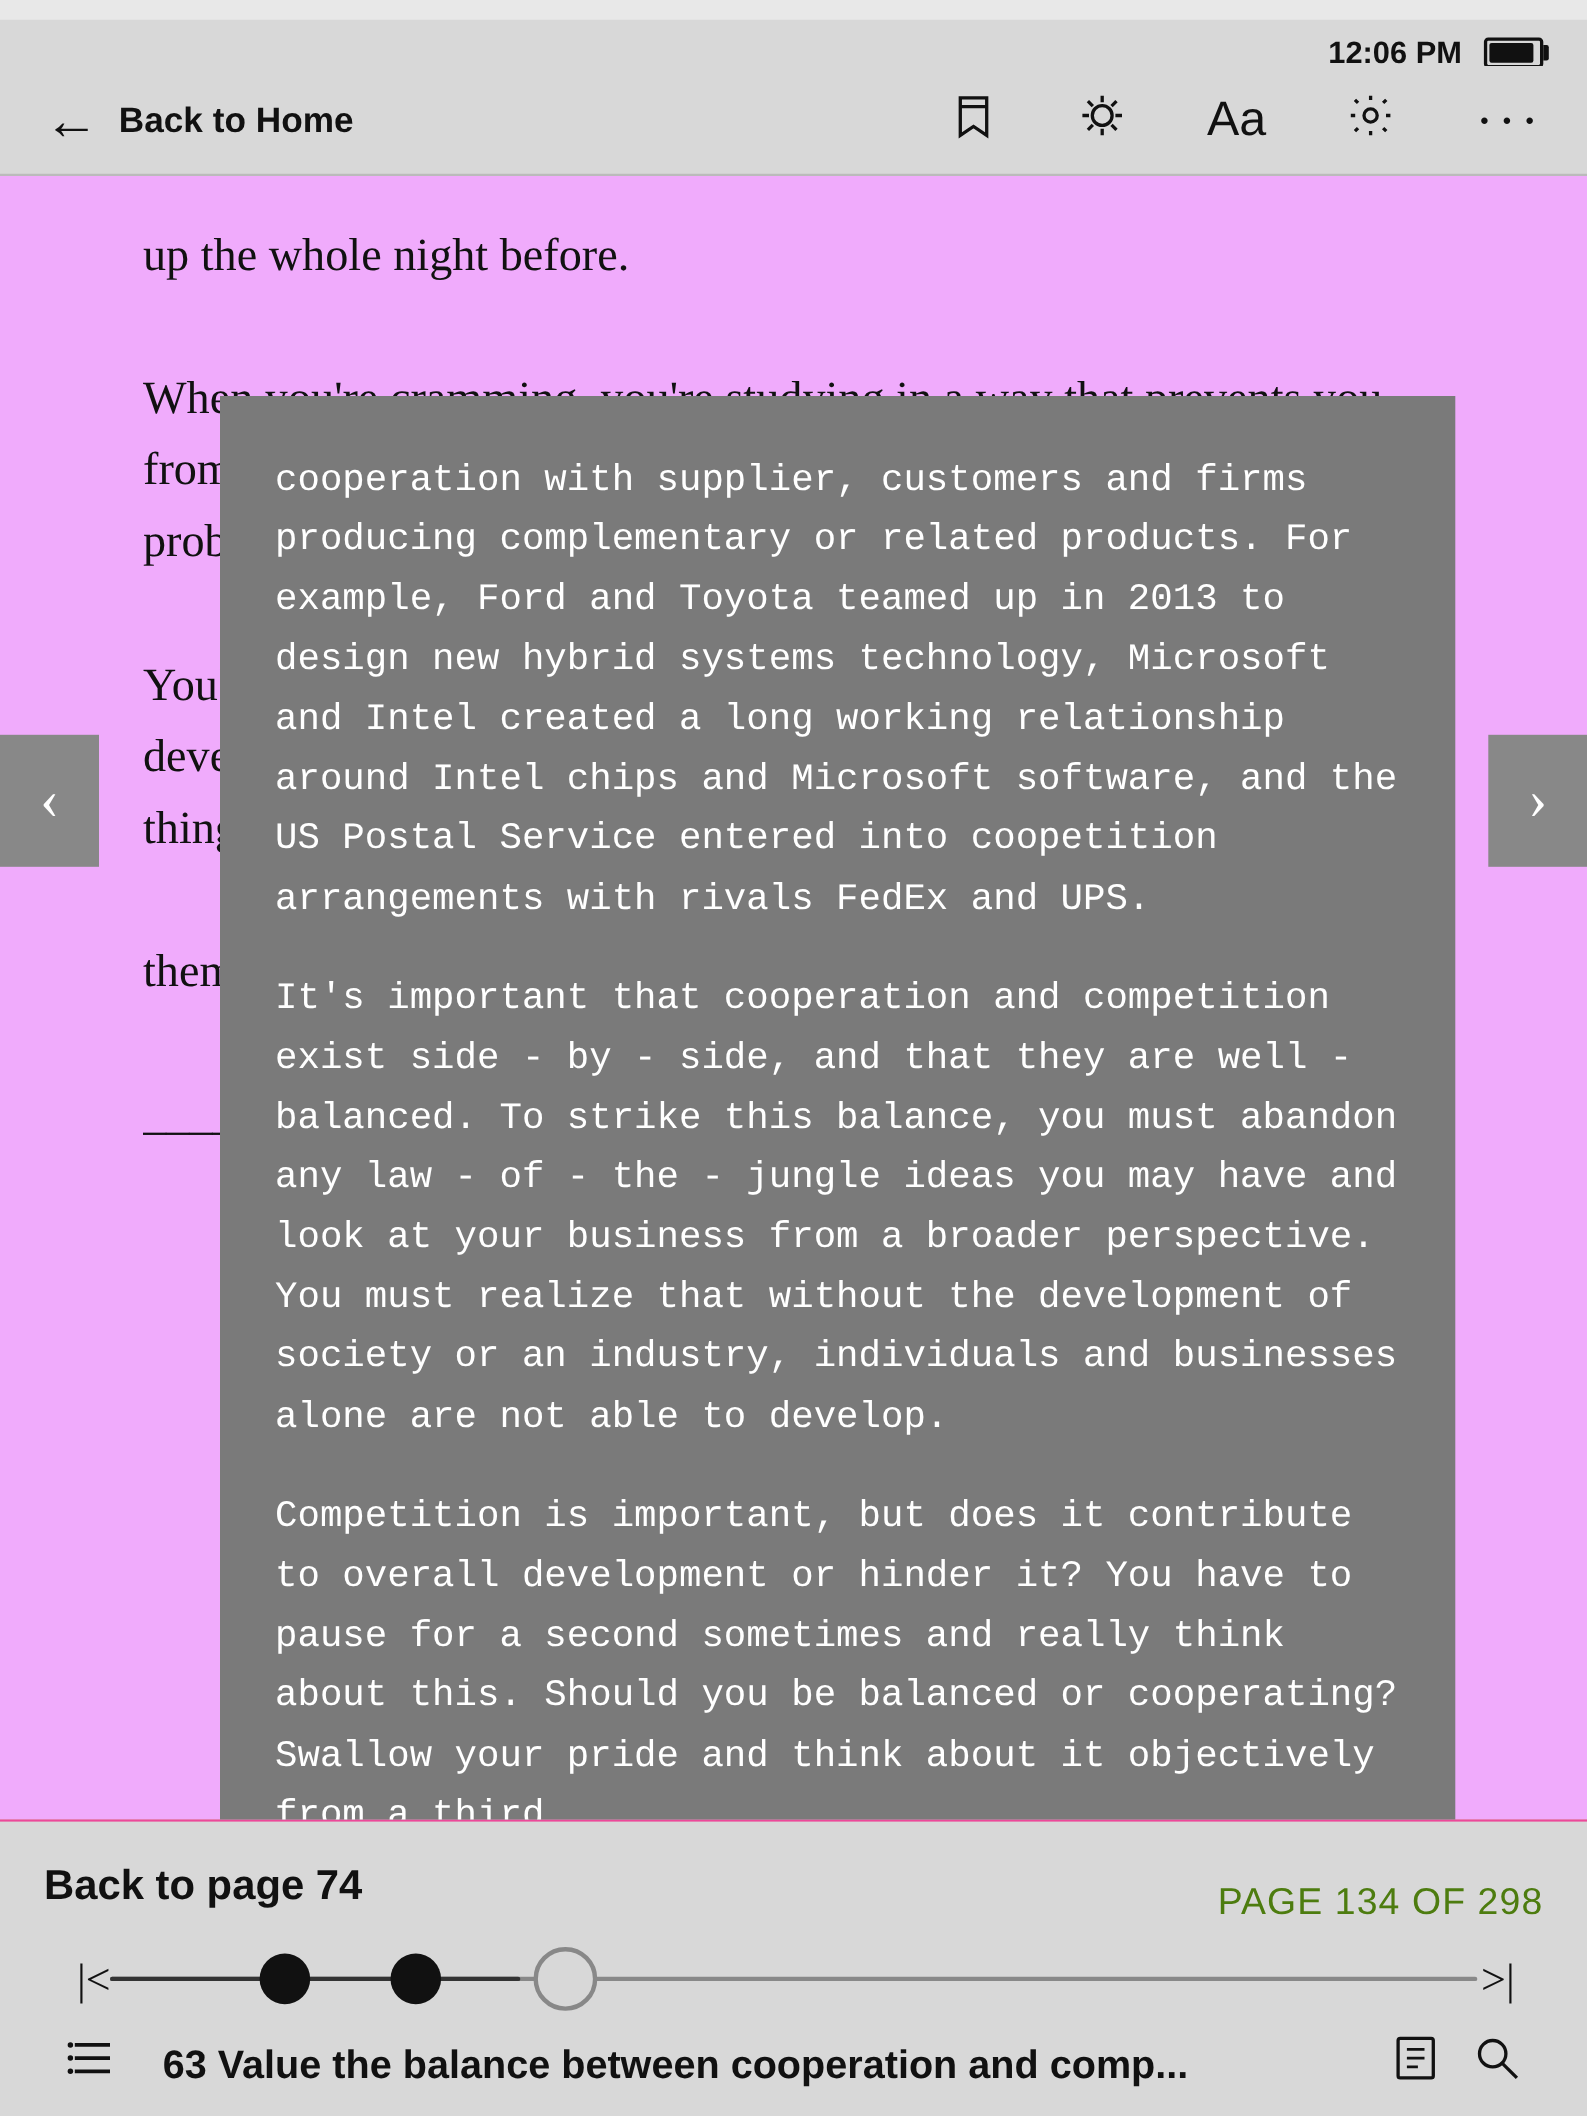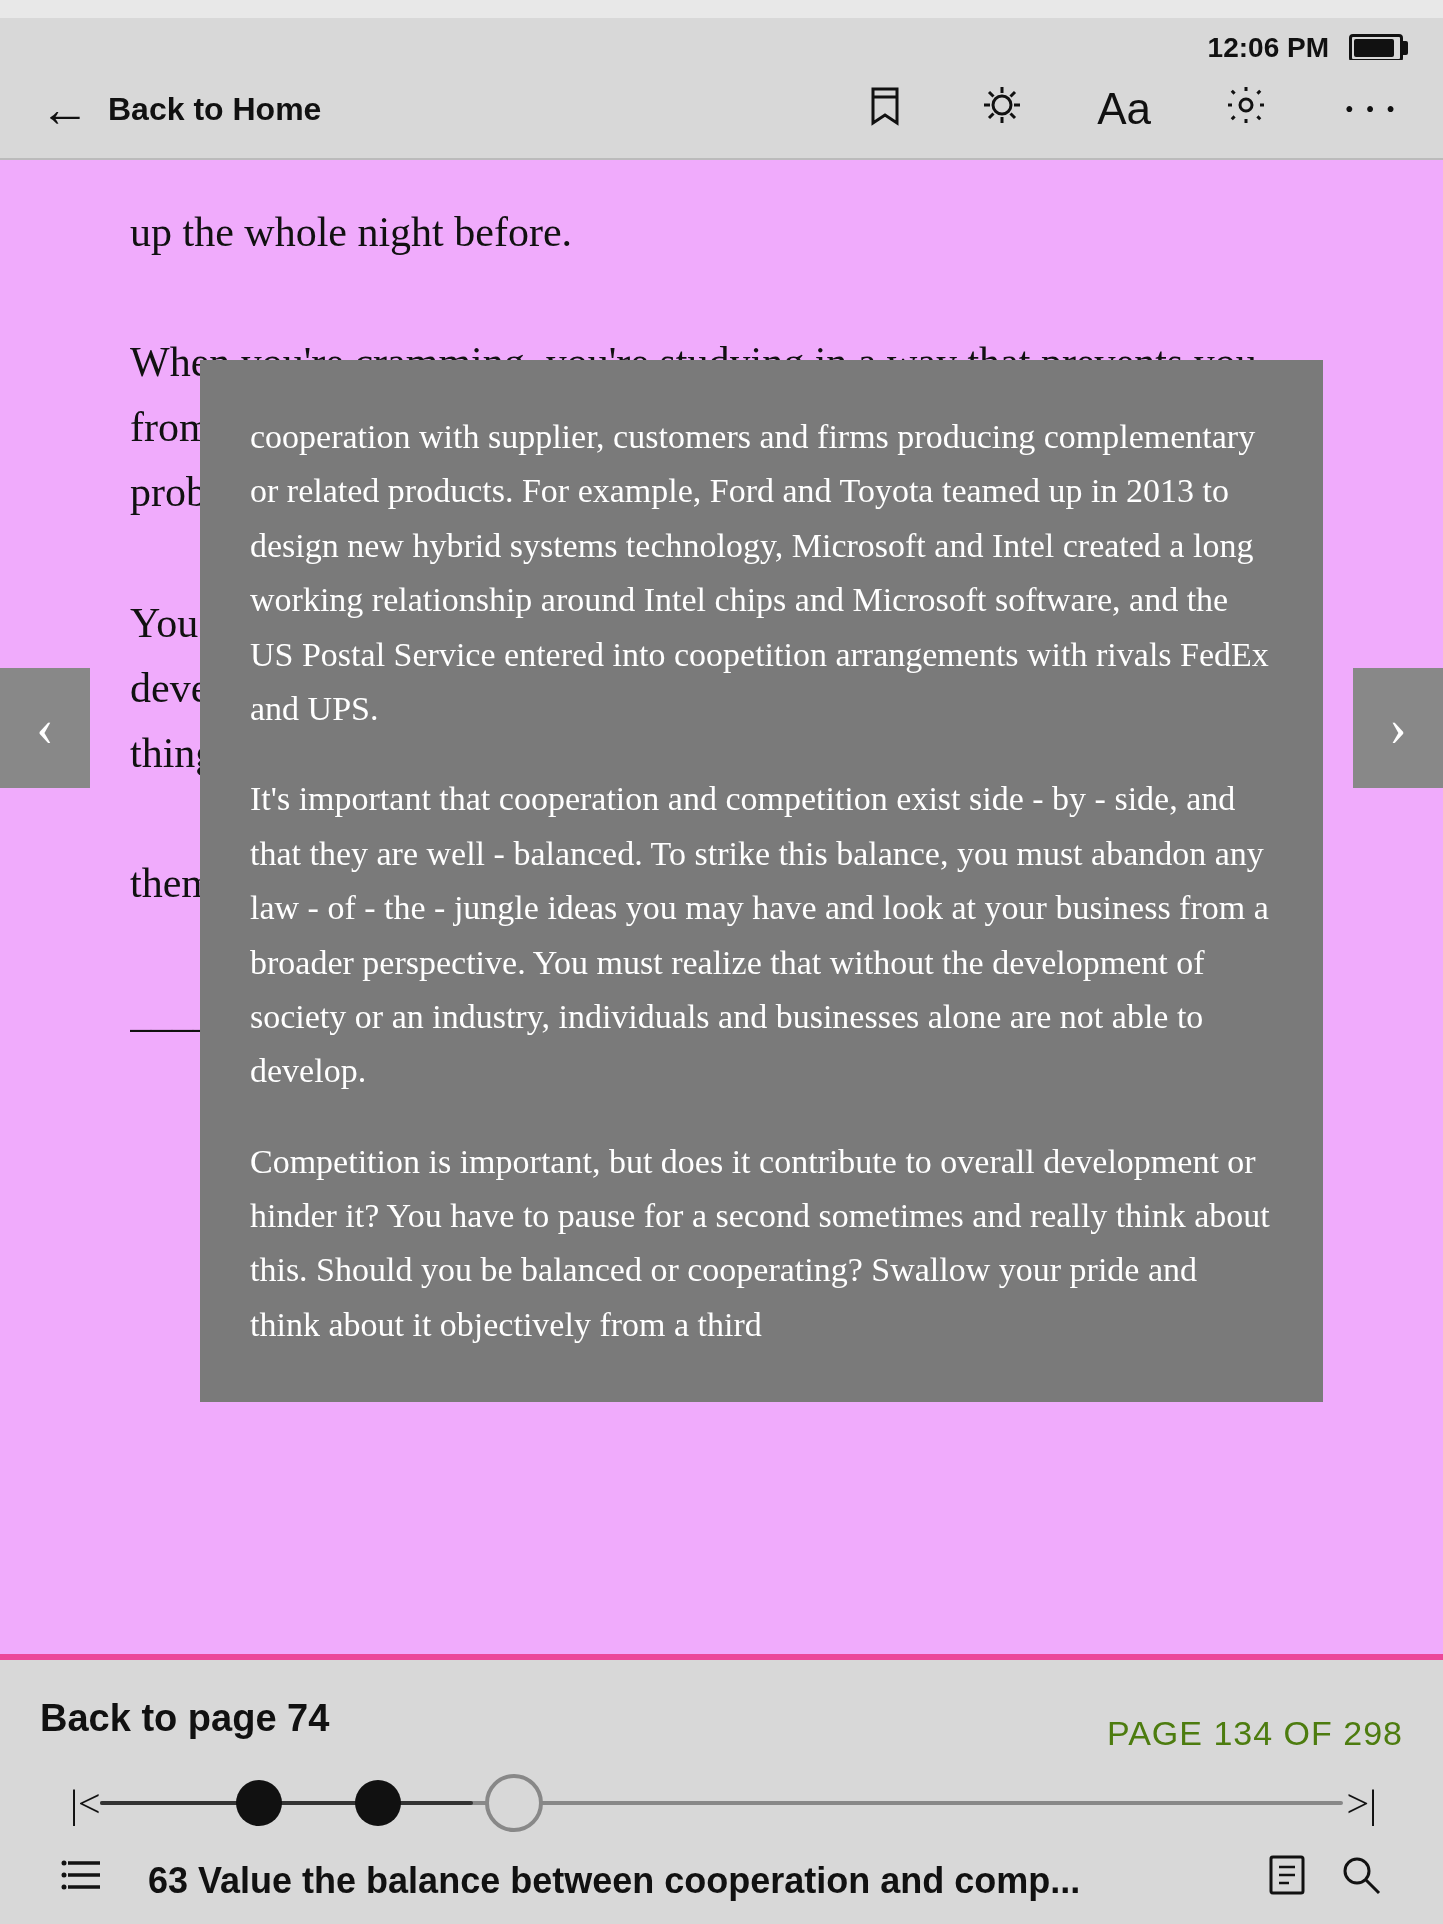--- a/index.html
+++ b/index.html
@@ -182,40 +182,40 @@
       position: absolute;
       top: 40px;
       left: 200px;
       right: 120px;
       background: #7a7a7a;
       padding: 50px 50px;
       pointer-events: all;
     }
 
     .popup-text {
-      font-family: Liberation Serif, serif;
+      font-family: Liberation Mono, monospace;
       font-size: 34px;
       line-height: 1.6;
       color: #fff;
       margin-bottom: 36px;
     }
 
     .popup-text:last-child {
       margin-bottom: 0;
     }
 
     
     .bottom-bar {
       position: absolute;
       bottom: 0;
       left: 0;
       right: 0;
       height: 270px;
       background: #d8d8d8;
-      border-top: 6px solid #ec4899;
+      border-top: 2px solid #ec4899;
       padding: 24px 40px 20px;
       z-index: 100;
     }
 
     .bottom-page-info {
       display: flex;
       align-items: center;
       justify-content: space-between;
       margin-bottom: 20px;
     }

